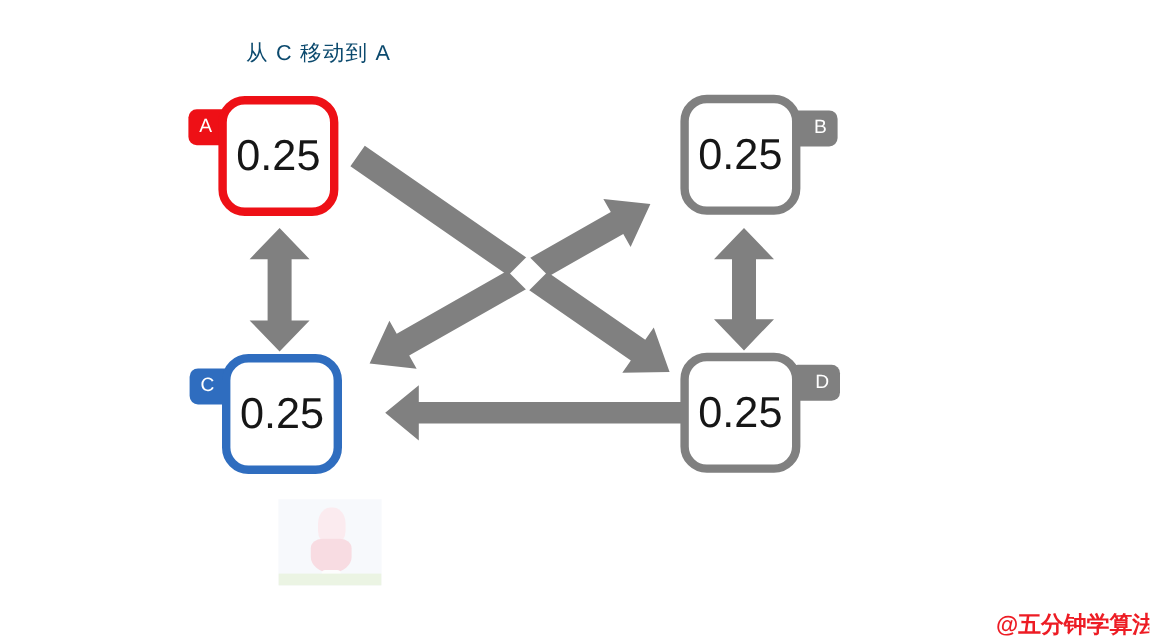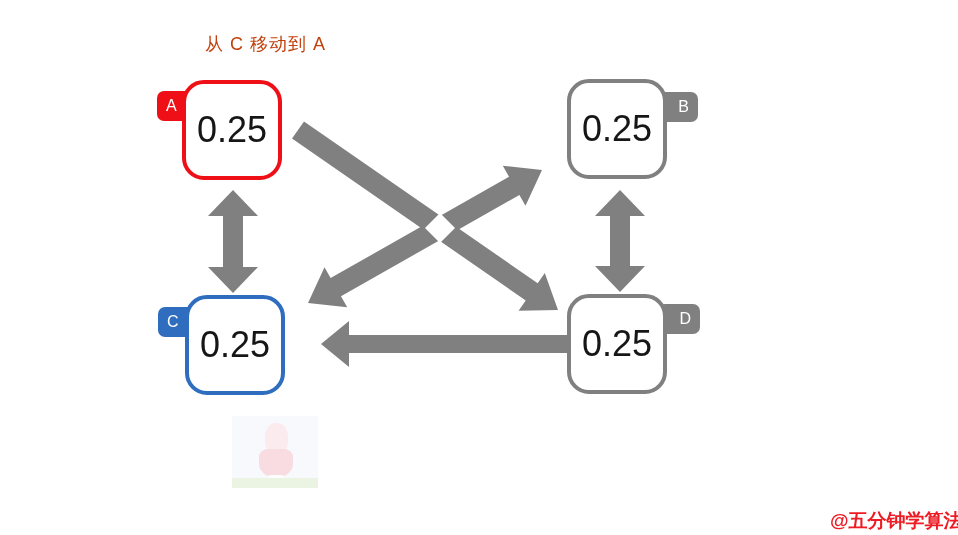--- a/index.html
+++ b/index.html
@@ -1,34 +1,34 @@
 <!DOCTYPE html>
 <html><head>
 <meta charset="utf-8">
 <style>
   html,body{margin:0;padding:0;background:#fff;}
   .canvas{
     position:relative;width:958px;height:535px;background:#ffffff;
     overflow:hidden;font-family:"Liberation Sans","DejaVu Sans",sans-serif;
   }
   .title{
-    position:absolute;left:205px;top:32px;font-size:18px;color:#c2410c;
+    position:absolute;left:205px;top:32px;font-size:18px;color:#0c4a6e;
     letter-spacing:1px;white-space:nowrap;
   }
   .edges{position:absolute;left:0;top:0;width:958px;height:535px;z-index:1;}
   .tab{
     position:absolute;width:42px;height:30px;border-radius:7px;z-index:2;
     color:#fff;font-size:16px;line-height:30px;box-sizing:border-box;
     background:#808080;
   }
   .tab.left{text-align:left;padding-left:9px;}
   .tab.right{text-align:right;padding-right:9px;}
   .node{
     position:absolute;width:100px;height:100px;background:#fff;
-    border:4px solid #c4b5fd;border-radius:22px;box-sizing:border-box;
+    border:7px solid #c4b5fd;border-radius:22px;box-sizing:border-box;
     display:flex;align-items:center;justify-content:center;z-index:3;
   }
   .node .value{font-size:36px;color:#161616;}
   .node-a{left:182px;top:80px;}  .tab-a{left:157px;top:91px;}
   .node-b{left:567px;top:79px;}  .tab-b{left:656px;top:92px;}
   .node-c{left:185px;top:295px;} .tab-c{left:158px;top:307px;}
   .node-d{left:567px;top:294px;} .tab-d{left:658px;top:304px;}
   .thumb{
     position:absolute;left:232px;top:416px;width:86px;height:72px;
     background:#f2f6fb;overflow:hidden;opacity:0.6;z-index:1;

